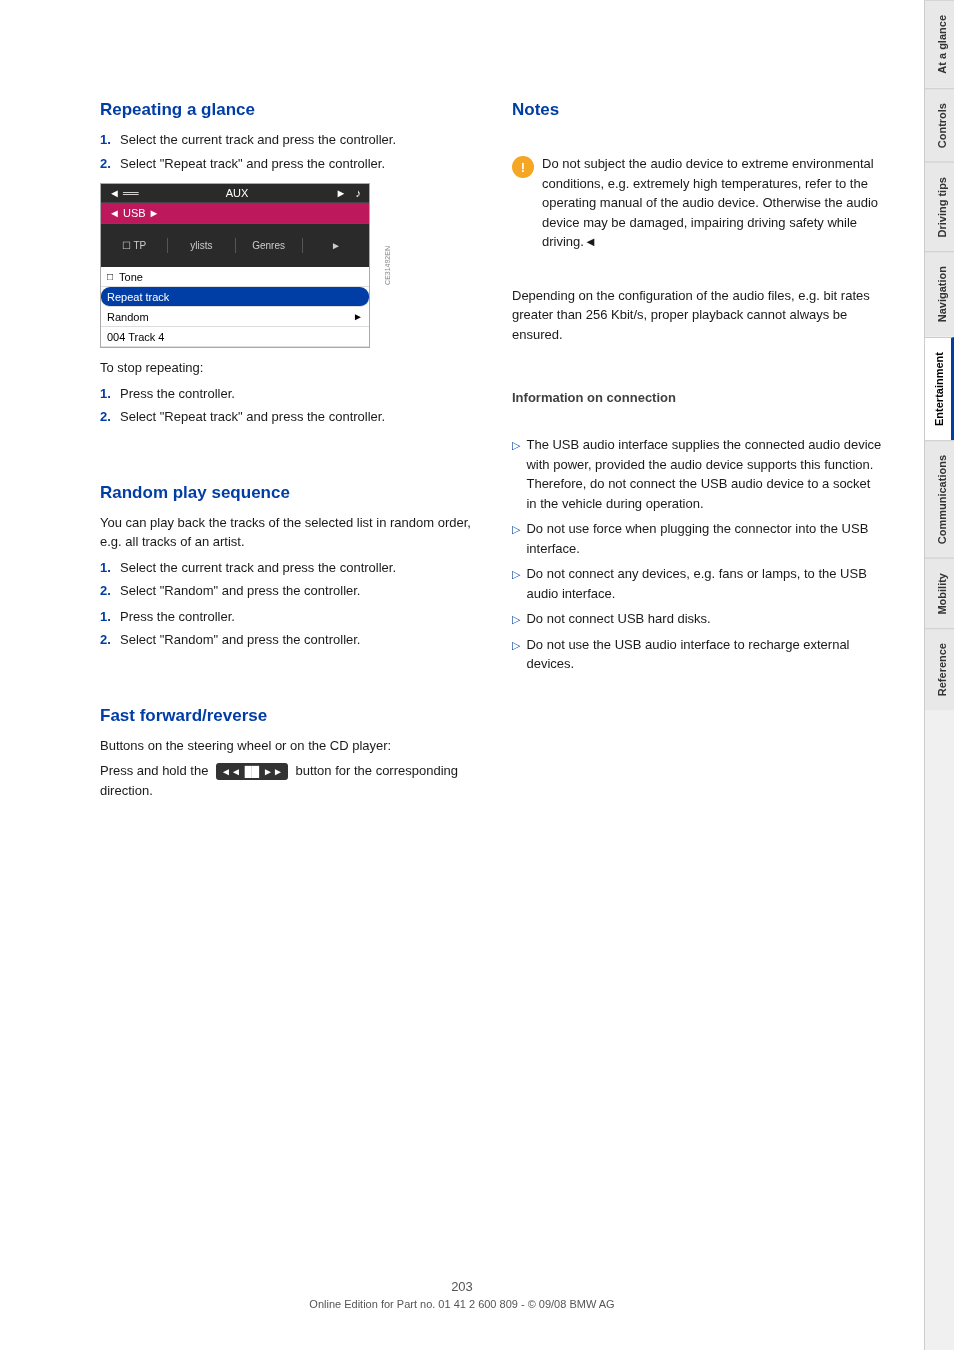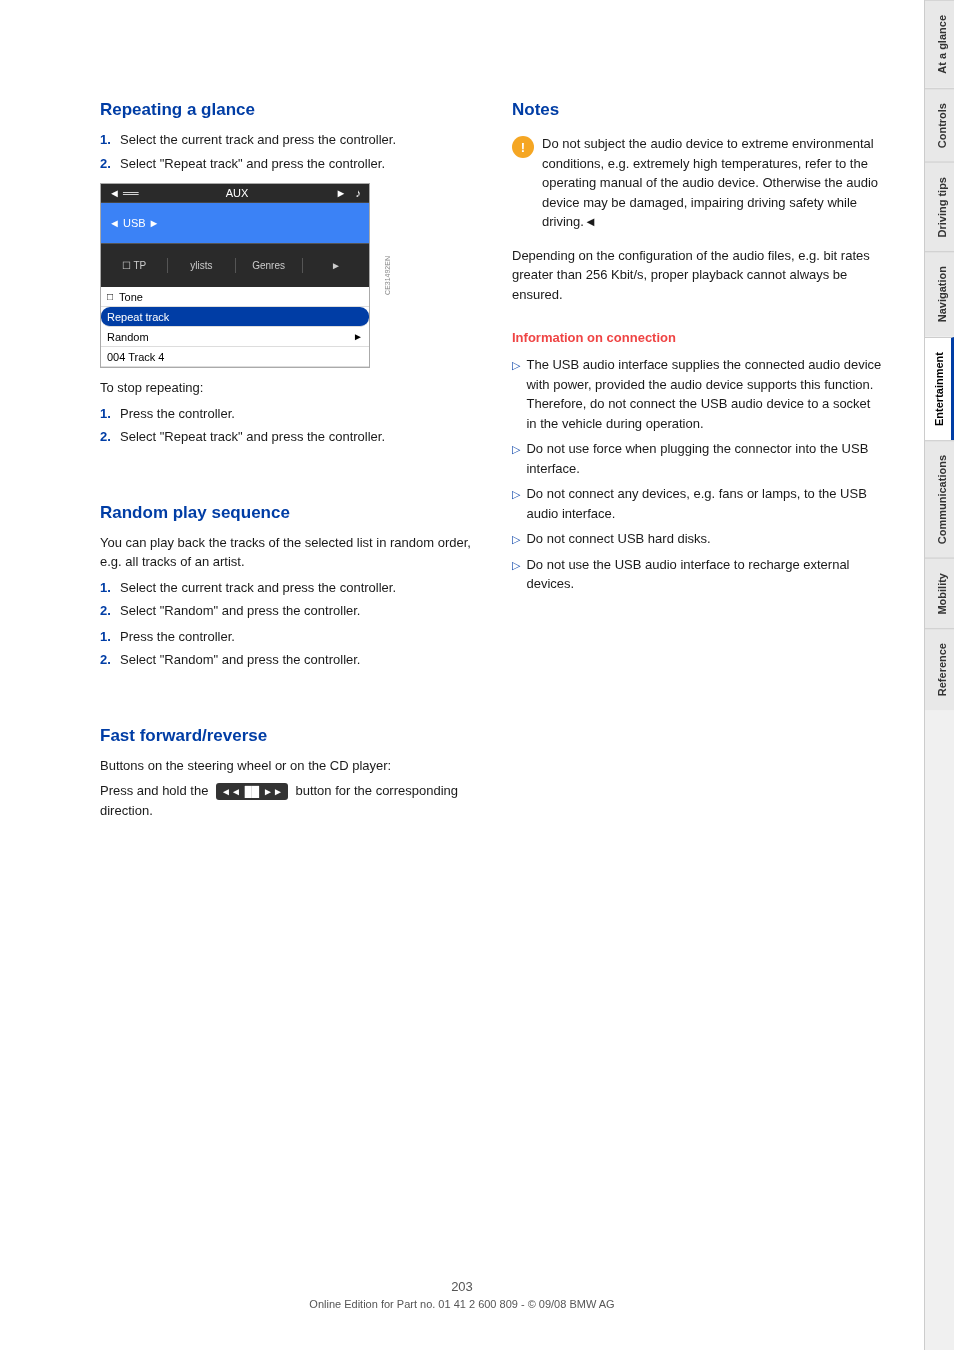--- a/index.html
+++ b/index.html
@@ -30,21 +30,21 @@
 
     .left-column {
       display: flex;
       flex-direction: column;
       gap: 30px;
     }
 
     .right-column {
       display: flex;
       flex-direction: column;
-      gap: 4px;
+      gap: 24px;
     }
 
     .section-title {
       font-size: 17px;
       font-weight: bold;
       color: #003da5;
       margin-bottom: 10px;
     }
 
     .section {
@@ -99,22 +99,22 @@
       align-items: center;
       background: #2a2a2a;
       padding: 3px 8px;
       font-size: 11px;
     }
 
     .screen-second-bar {
       display: flex;
       justify-content: flex-start;
       align-items: center;
-      background: #3b82f6;
-      padding: 14px 8px;
+      background: #be185d;
+      padding: 4px 8px;
       font-size: 11px;
       border-top: 1px solid #444;
     }
 
     .screen-menu-bar {
       display: flex;
       background: #2a2a2a;
       border-top: 1px solid #555;
       padding: 14px 0;
     }
@@ -186,21 +186,21 @@
     }
 
     .warning-text {
       font-size: 13px;
       line-height: 1.5;
     }
 
     .info-connection-title {
       font-size: 13px;
       font-weight: bold;
-      color: #ef4444;
+      color: #404040;
       margin: 14px 0 6px 0;
     }
 
     .bullet-list {
       list-style: none;
       padding: 0;
       margin: 0;
     }
 
     .bullet-list li {

